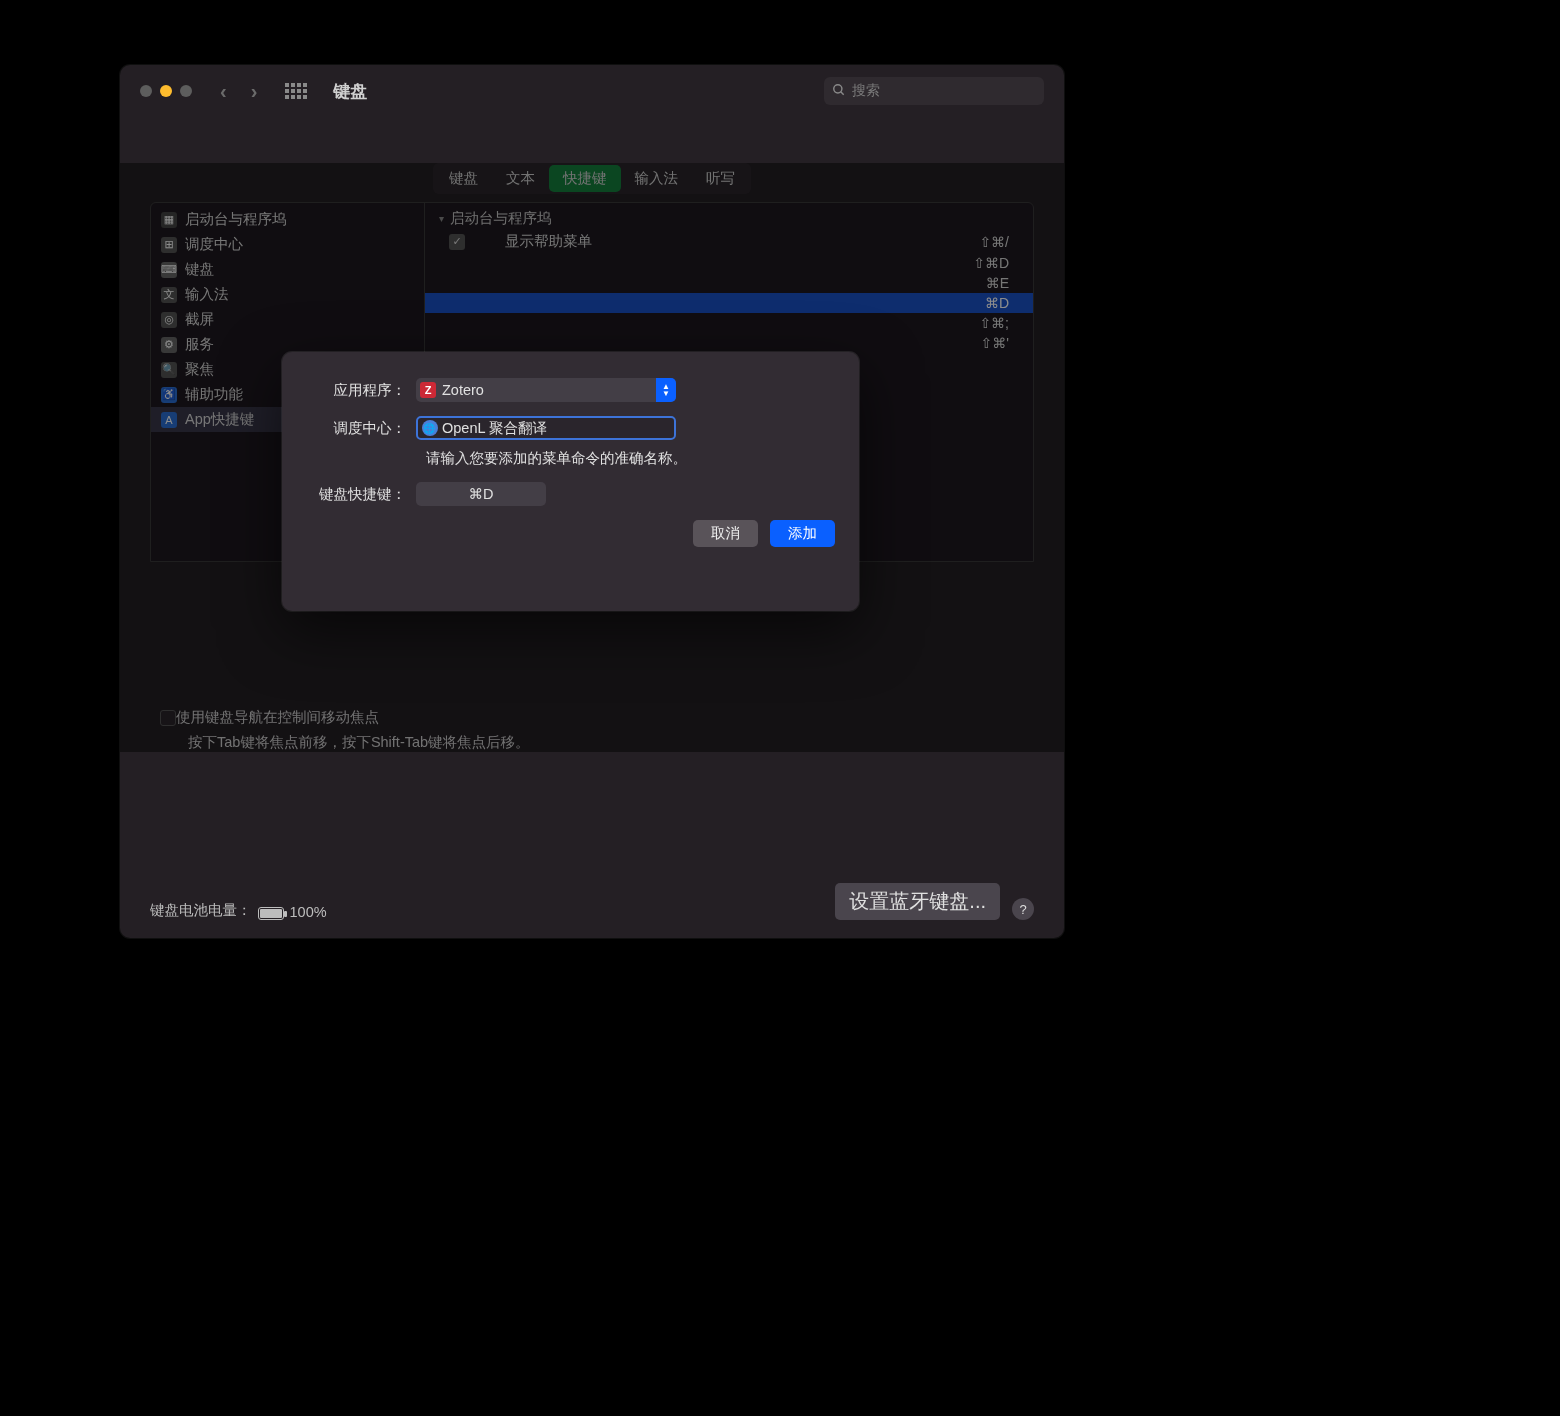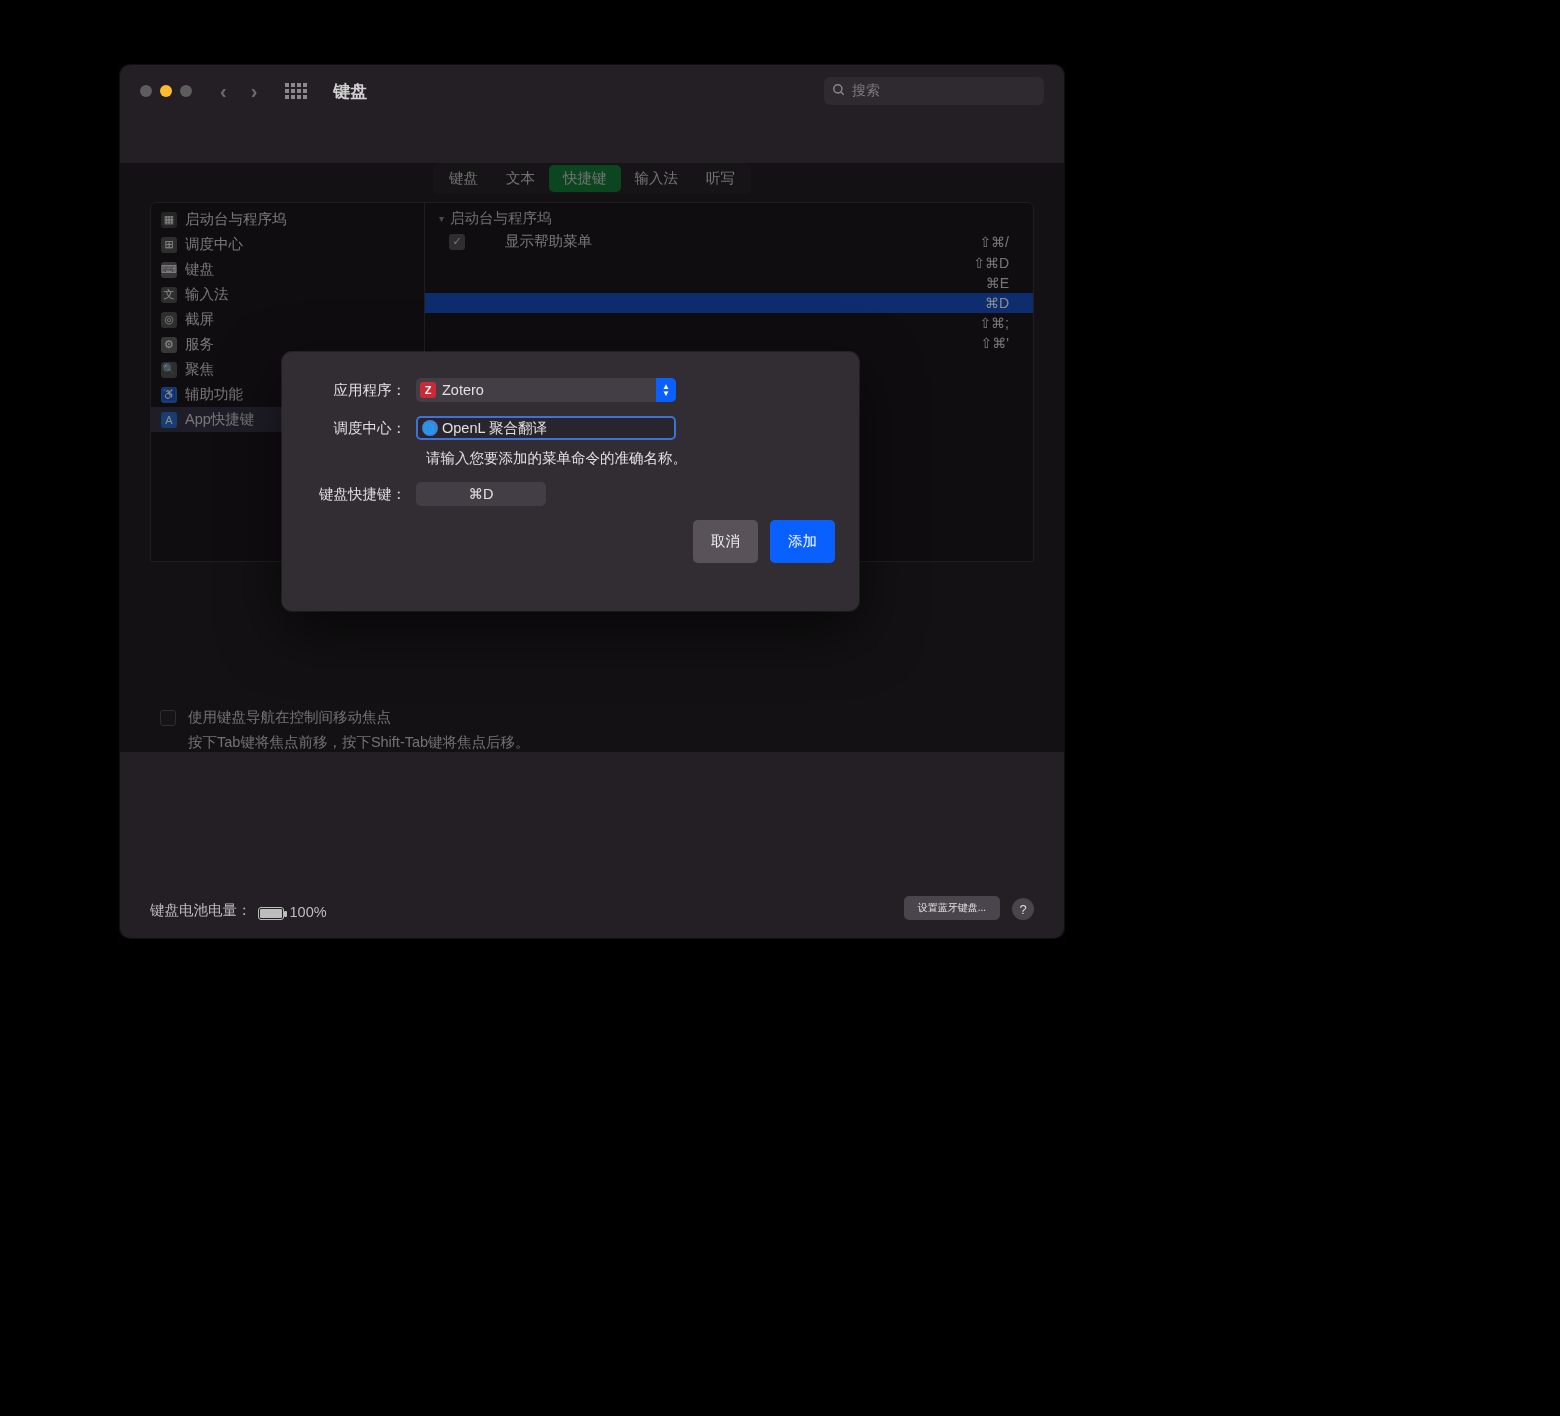--- a/index.html
+++ b/index.html
@@ -32,42 +32,42 @@
   .right-list .head .tri{font-size:10px;color:#888;}
   .right-list .row { display:flex; align-items:center; padding:2px 14px; font-size:14.5px; }
   .right-list .row .ck{width:16px;height:16px;border-radius:3px;background:#555;color:#ddd;display:flex;align-items:center;justify-content:center;font-size:11px;margin-left:10px;}
   .right-list .row .lbl{margin-left:40px;color:#d8d8d8;}
   .right-list .row .key{margin-left:auto;color:#d8d8d8;font-size:14px;margin-right:10px;}
   .right-list .row.hl{background:#1b53c9;color:#fff;}
   .right-list .row.hl .key{color:#fff;}
   .addrem { display:flex; margin-top:0; }
   .addrem .btn{width:30px;height:26px;background:#2a252a;color:#bbb;display:flex;align-items:center;justify-content:center;font-size:18px;border:1px solid #3a3a3a;}
   .footer-block{margin-top:120px;}
-  .kb-nav-row{display:flex;align-items:center;gap:12px;font-size:14.5px;color:#cfcfcf;margin-left:10px;}
+  .kb-nav-row{display:flex;align-items:center;gap:0;font-size:14.5px;color:#cfcfcf;margin-left:10px;}
   .kb-nav-row .cbox{width:16px;height:16px;border-radius:3px;background:#2a252a;border:1px solid #555;}
   .kb-nav-hint{font-size:14.5px;color:#cfcfcf;margin-left:38px;margin-top:6px;}
   .bottom{position:absolute;bottom:18px;left:30px;right:30px;display:flex;align-items:flex-end;}
   .batt-lbl{font-size:14.5px;color:#bdbdbd;}
   .batt-icon{display:inline-block;width:26px;height:13px;border:1.5px solid #bdbdbd;border-radius:3px;margin:0 6px;position:relative;}
   .batt-icon::after{content:"";position:absolute;right:-4px;top:3px;width:3px;height:6px;background:#bdbdbd;border-radius:1px;}
   .batt-fill{position:absolute;left:1px;top:1px;bottom:1px;right:1px;background:#bdbdbd;border-radius:1px;}
-  .bt-btn{margin-left:auto;background:#4a454d;color:#e0e0e0;border:none;padding:5px 14px;border-radius:5px;font-size:10px;}
+  .bt-btn{margin-left:auto;background:#4a454d;color:#e0e0e0;border:none;padding:5px 14px;border-radius:5px;font-size:20px;}
   .help{width:22px;height:22px;border-radius:50%;background:#4a454d;color:#ddd;display:flex;align-items:center;justify-content:center;font-size:13px;margin-left:12px;}
   .modal{position:absolute;left:282px;top:352px;width:577px;height:259px;background:#322c33;border-radius:10px;box-shadow:0 20px 60px rgba(0,0,0,0.6),0 0 0 1px rgba(255,255,255,0.1);padding:26px 24px 20px;color:#e0e0e0;font-size:14.5px;z-index:10;}
   .mrow{display:flex;align-items:flex-start;margin-bottom:14px;}
   .mrow .mlabel{width:110px;text-align:right;padding-right:10px;padding-top:3px;}
   .app-sel{flex:0 0 260px;height:24px;background:#433e46;border-radius:5px;display:flex;align-items:center;padding:0 4px;position:relative;}
   .app-sel .zicon{width:16px;height:16px;background:#cc2936;border-radius:3px;display:flex;align-items:center;justify-content:center;color:#fff;font-size:11px;font-weight:bold;margin-right:6px;}
   .app-sel .updn{position:absolute;right:0;top:0;bottom:0;width:20px;background:#0a60ff;border-radius:0 5px 5px 0;display:flex;flex-direction:column;align-items:center;justify-content:center;color:#fff;font-size:8px;line-height:7px;}
   .menu-in{flex:0 0 260px;height:24px;background:#2a252c;border:2.5px solid #3d73d8;border-radius:5px;display:flex;align-items:center;padding:0 4px;}
   .menu-in .gicon{width:16px;height:16px;border-radius:50%;background:#4a7fd8;display:flex;align-items:center;justify-content:center;font-size:10px;margin-right:4px;}
   .hint{margin-left:120px;margin-top:-6px;margin-bottom:14px;line-height:1.4;max-width:280px;}
   .sc-in{flex:0 0 130px;height:24px;background:#433e46;border-radius:5px;display:flex;align-items:center;justify-content:center;}
   .mbtns{display:flex;justify-content:flex-end;gap:12px;margin-top:14px;}
-  .mbtn{padding:12px 18px;border-radius:5px;font-size:14.5px;border:none;}
+  .mbtn{padding:4px 18px;border-radius:5px;font-size:14.5px;border:none;}
   .mbtn.cancel{background:#595359;color:#eee;}
   .mbtn.add{background:#0a60ff;color:#fff;}
 </style>
 </head>
 <body>
 
 <div class="window">
   <div class="titlebar">
     <div class="traffic">
       <div class="dot red"></div>

